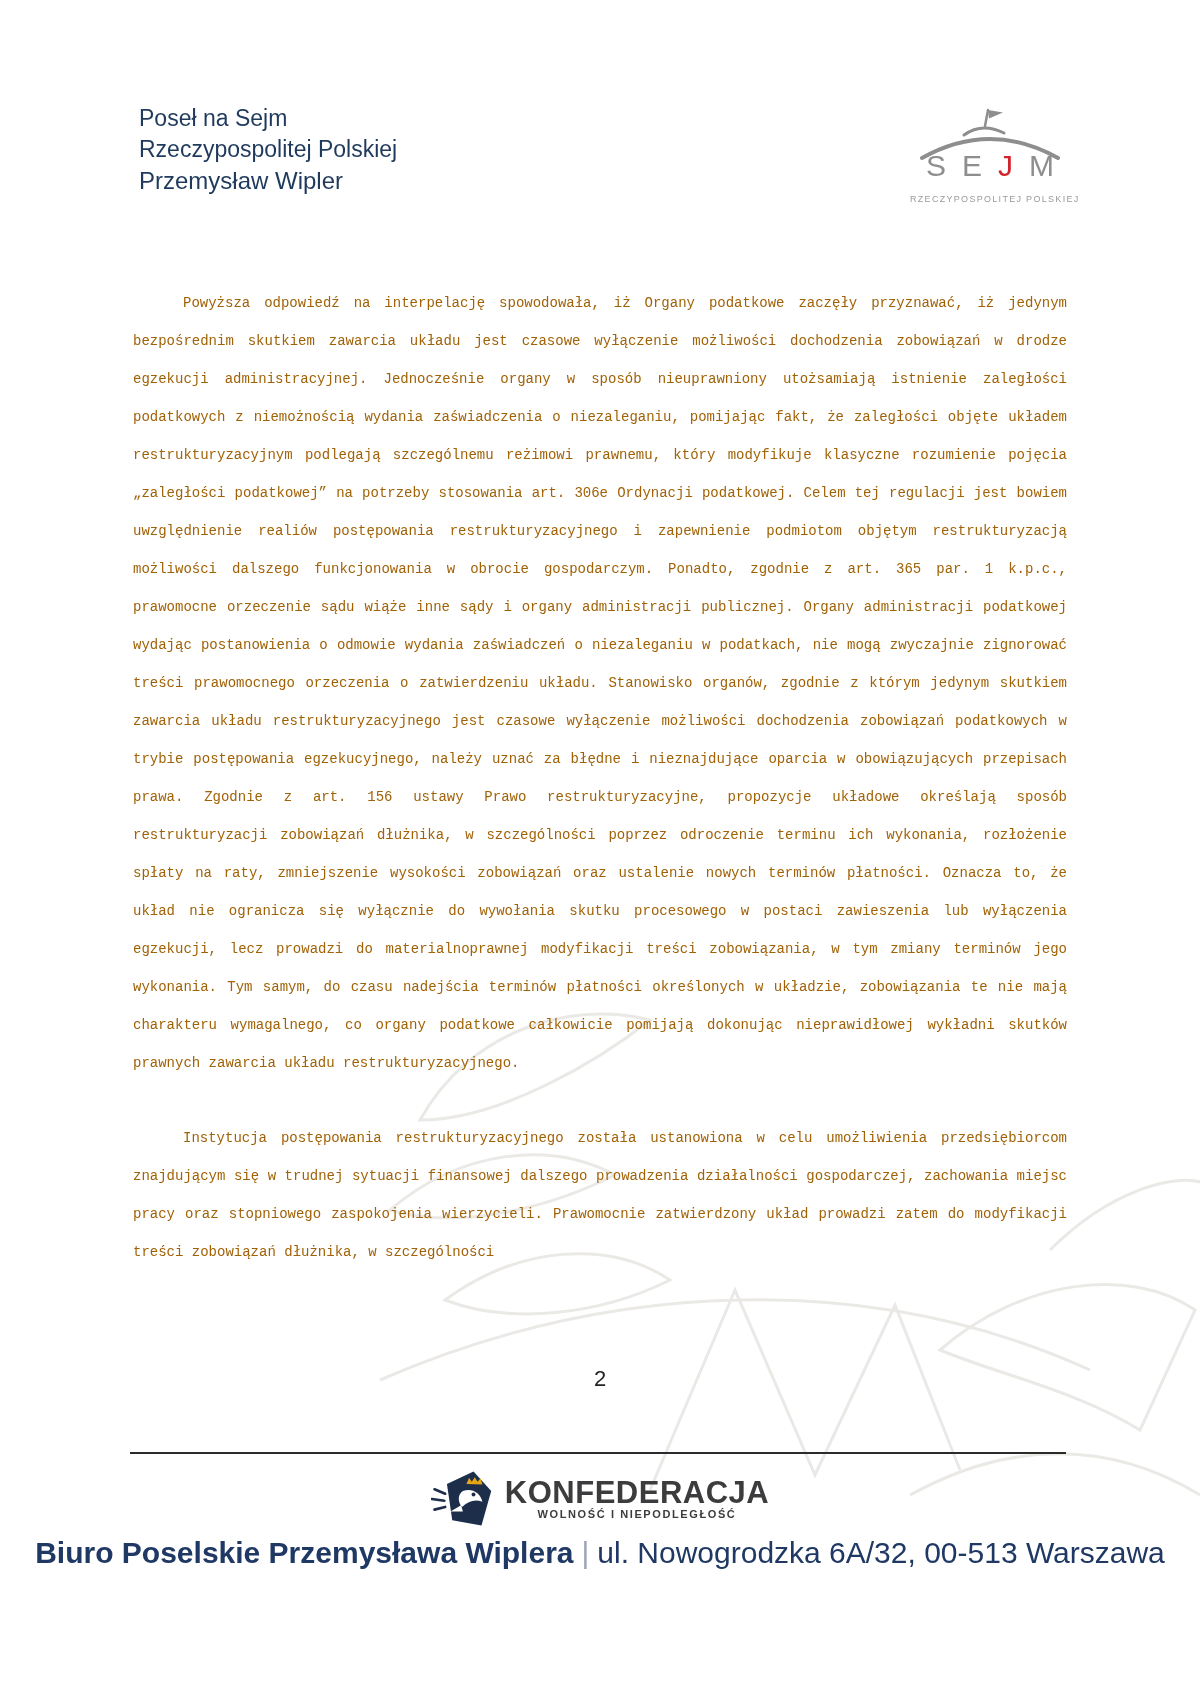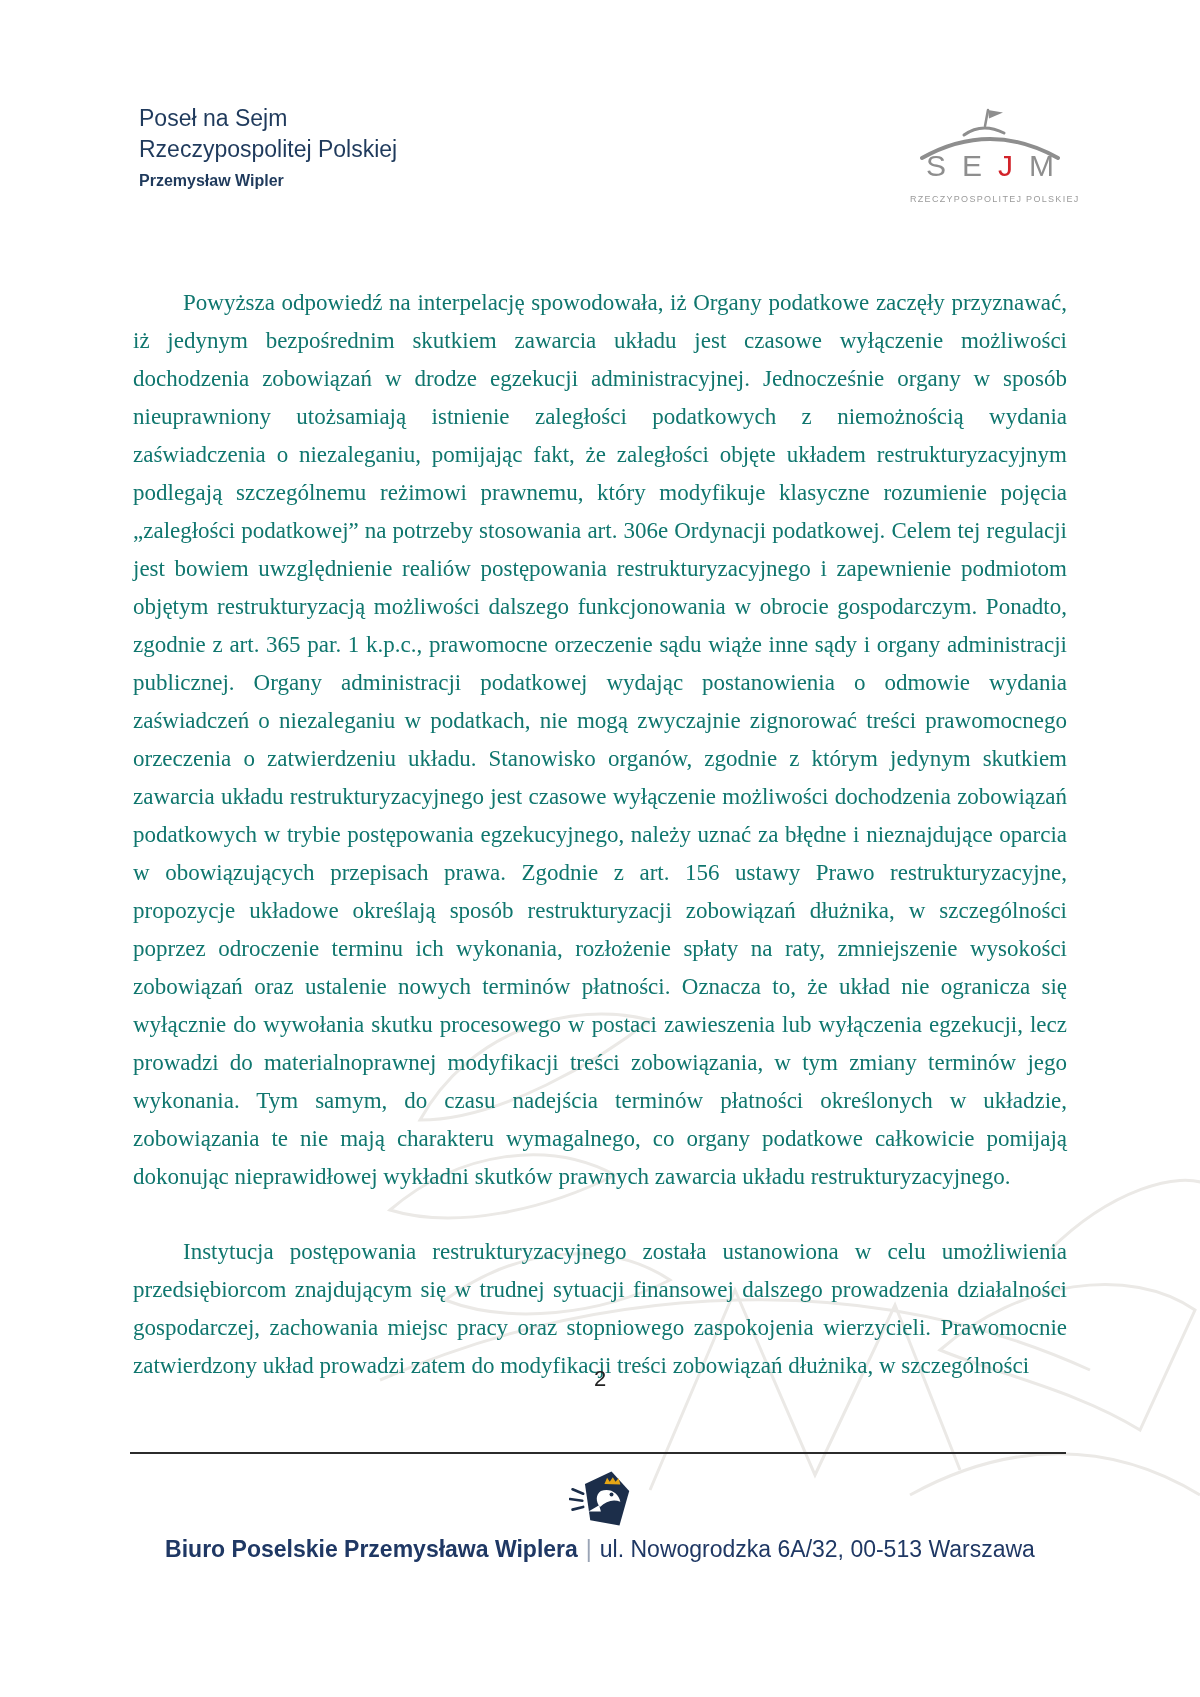--- a/index.html
+++ b/index.html
@@ -8,21 +8,21 @@
     font-family:"Liberation Sans", sans-serif;
     -webkit-font-smoothing:antialiased;
   }
   .page{position:absolute;inset:0;overflow:hidden;background:#ffffff;}
 
   
   .letterhead{
     position:absolute;left:139px;top:103px;
     color:#1f3a5c;font-size:23px;line-height:31px;
   }
-  .letterhead .name{font-weight:700;font-size:16px;}
+  .letterhead .name{font-weight:400;font-size:24px;}
 
   
   .sejm-logo{position:absolute;left:918px;top:106px;width:144px;height:104px;}
   .sejm-logo svg{position:absolute;top:0;left:0;}
   .sejm-letters{
     position:absolute;top:44px;left:8px;width:128px;
     display:flex;justify-content:space-between;
     font-size:30px;line-height:32px;font-weight:400;color:#8e8e8e;
   }
   .sejm-letters .red{color:#d2232a;}
@@ -30,22 +30,22 @@
     position:absolute;top:88px;left:-8px;width:160px;text-align:center;
     font-size:9px;letter-spacing:1.3px;color:#9b9b9b;white-space:nowrap;
   }
 
   
   .watermark{position:absolute;left:350px;top:950px;pointer-events:none;}
 
   
   .body-text{
     position:absolute;left:133px;top:284px;width:934px;
-    font-family:Liberation Serif, serif;
-    font-size:23px;line-height:38px;color:#0f766e;text-align:justify;
+    font-family:Liberation Mono, monospace;
+    font-size:14px;line-height:38px;color:#a16207;text-align:justify;
   }
   .body-text p{margin:0;text-indent:50px;}
   .body-text p + p{margin-top:37px;}
 
   
   .page-number{
     position:absolute;top:1366px;left:0;width:100%;text-align:center;
     font-size:22px;color:#222222;
   }
 
@@ -60,21 +60,21 @@
   }
   .konf-text{display:flex;flex-direction:column;align-items:center;}
   .konf-wordmark{
     font-weight:700;font-size:31px;line-height:31px;color:#3c3c3e;letter-spacing:0.5px;
   }
   .konf-tagline{
     font-weight:700;font-size:11px;line-height:13px;color:#3c3c3e;letter-spacing:1.6px;
   }
   .footer-line1{
     position:absolute;top:1536px;left:0;width:100%;text-align:center;
-    font-size:23px;color:#1f3864;
+    font-size:30px;color:#1f3864;
   }
   .footer-line1 .office{font-weight:700;}
   .footer-line1 .sep{color:#9aa4b5;padding:0 8px;}
   .footer-line2{
     position:absolute;top:1568px;left:0;width:100%;text-align:center;
     font-size:23px;color:#1f3864;
   }
   .footer-line2 a{
     color:#1f3864;font-weight:700;text-decoration:underline;
   }
@@ -136,20 +136,24 @@
         <path d="M4,22 L16,27"></path>
         <path d="M1,33 L15,35"></path>
         <path d="M4,45 L16,42"></path>
       </g>
       <path d="M18,16 L48,2 L68,24 L57,63 L24,57 Z" fill="#1c2e4a"></path>
       <path d="M40,16 l3,-7 l3,4.5 l3.5,-5 l3,5 l3.5,-4 l2,7 z" fill="#e5a616"></path>
       <path d="M36,24 C46,20 56,26 58,36 C50,33 42,35 35,42 C30,36 30,28 36,24 Z" fill="#ffffff"></path>
       <path d="M34,40 L22,47 L36,47 Z" fill="#ffffff"></path>
       <circle cx="48" cy="28" r="2.2" fill="#1c2e4a"></circle>
     </svg>
+    <div class="konf-text">
+      <div class="konf-wordmark">KONFEDERACJA</div>
+      <div class="konf-tagline">WOLNOŚĆ I NIEPODLEGŁOŚĆ</div>
+    </div>
   </div>
 
   <div class="footer-line1">
     <span class="office">Biuro Poselskie Przemysława Wiplera</span><span class="sep">|</span><span>ul. Nowogrodzka 6A/32, 00-513 Warszawa</span>
   </div>
 
 
 </div>
 
 </body></html>

